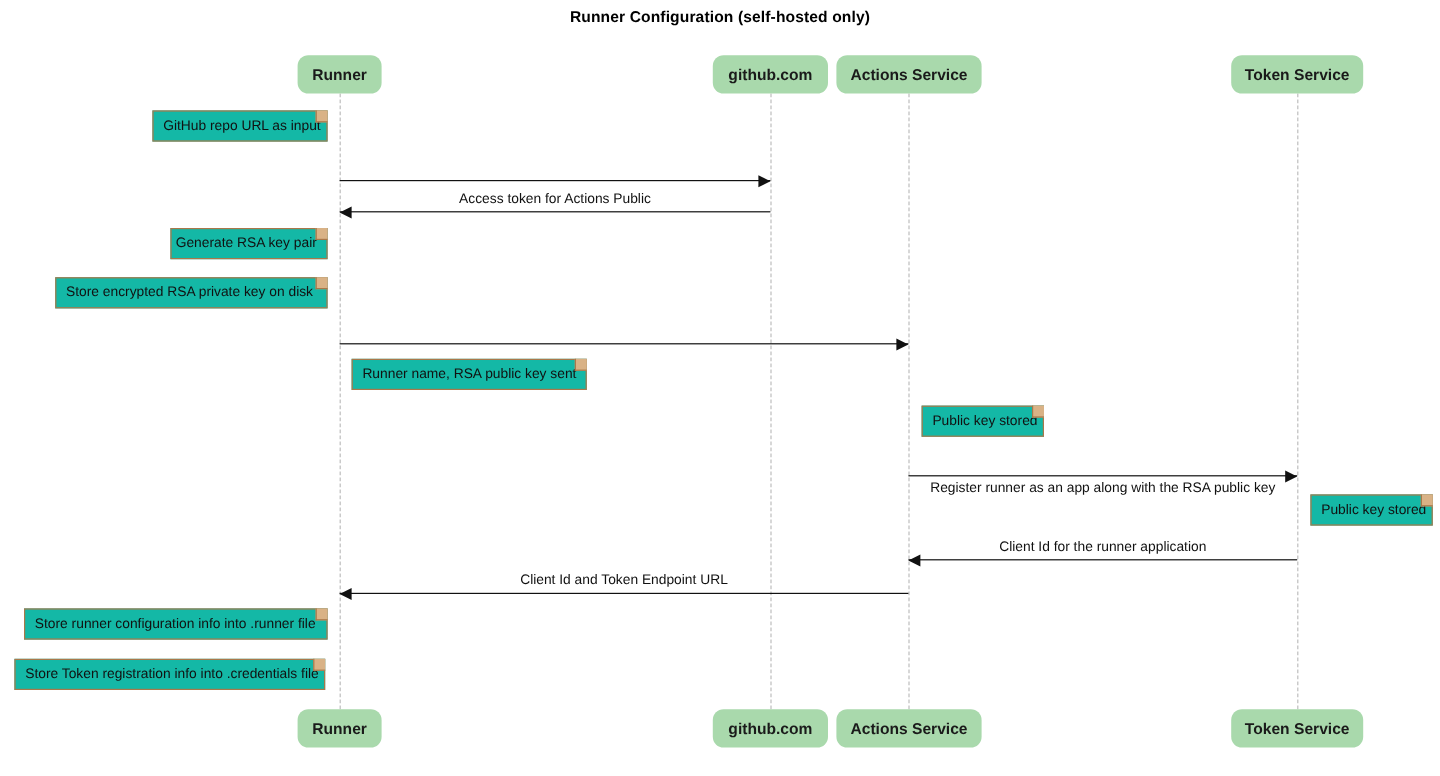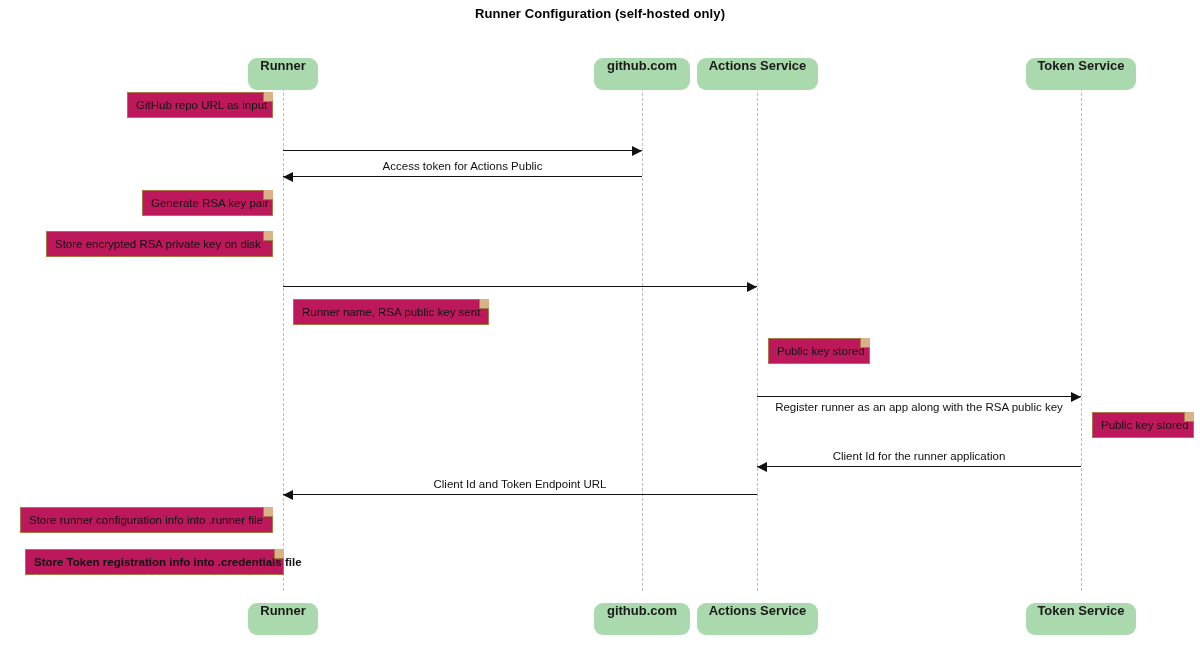--- a/index.html
+++ b/index.html
@@ -29,34 +29,34 @@
     border-left:1px dashed #bdbdbd;
   }
 
   
   .participant{
     position:absolute;
     height:32px;
     background:#a9d9ac;
     border-radius:9px;
     display:flex;
+    align-items:center;
     justify-content:center;
     color:#1a1a1a;
     font-size:13px;
     font-weight:bold;
     box-sizing:border-box;
     white-space:nowrap;
     padding:0 10px;
-    margin-top:12px;
   }
 
   
   .note{
     position:absolute;
-    background:#be185d;
+    background:#14b8a6;
     border:1px solid #a9784a;
     box-sizing:border-box;
     font-size:11.5px;
     color:#111;
     display:flex;
     align-items:center;
     padding:0 8px;
     height:26px;
     white-space:nowrap;
   }
@@ -122,21 +122,21 @@
     <div class="participant" style="left: 697px; top: 591px; width: 121px; height: 32px;">
       <span>Actions Service</span>
     </div>
     <div class="participant" style="left: 1026px; top: 591px; width: 110px; height: 32px;">
       <span>Token Service</span>
     </div>
     <div class="note" style="left: 127px; top: 92px; width: 146px;">
       <span>GitHub repo URL as input</span>
       <span class="fold"></span>
     </div>
-    <div class="note" style="left: 142px; top: 190px; width: 131px;">
+    <div class="note" style="left: 142px; top: 190px; width: 131px; justify-content: flex-end;">
       <span>Generate RSA key pair</span>
       <span class="fold"></span>
     </div>
     <div class="note" style="left: 46px; top: 231px; width: 227px;">
       <span>Store encrypted RSA private key on disk</span>
       <span class="fold"></span>
     </div>
     <div class="note" style="left: 293px; top: 299px; width: 196px;">
       <span>Runner name, RSA public key sent</span>
       <span class="fold"></span>
@@ -146,21 +146,21 @@
       <span class="fold"></span>
     </div>
     <div class="note" style="left: 1092px; top: 412px; width: 102px;">
       <span>Public key stored</span>
       <span class="fold"></span>
     </div>
     <div class="note" style="left: 20px; top: 507px; width: 253px;">
       <span>Store runner configuration info into .runner file</span>
       <span class="fold"></span>
     </div>
-    <div class="note" style="left: 25px; top: 549px; width: 259px; font-weight: bold;">
+    <div class="note" style="left: 12px; top: 549px; width: 259px;">
       <span>Store Token registration info into .credentials file</span>
       <span class="fold"></span>
     </div>
     <div class="msg-line" style="left: 283px; top: 150px; width: 359px;"></div>
     <div class="arrowhead right" style="top: 146px; left: 632px;"></div>
     <div class="msg-line" style="left: 283px; top: 176px; width: 359px;"></div>
     <div class="arrowhead left" style="top: 172px; left: 283px;"></div>
     <div class="msg-label" style="left: 283px; width: 359px; top: 160px;">Access token for Actions Public</div>
     <div class="msg-line" style="left: 283px; top: 286px; width: 474px;"></div>
     <div class="arrowhead right" style="top: 282px; left: 747px;"></div>

